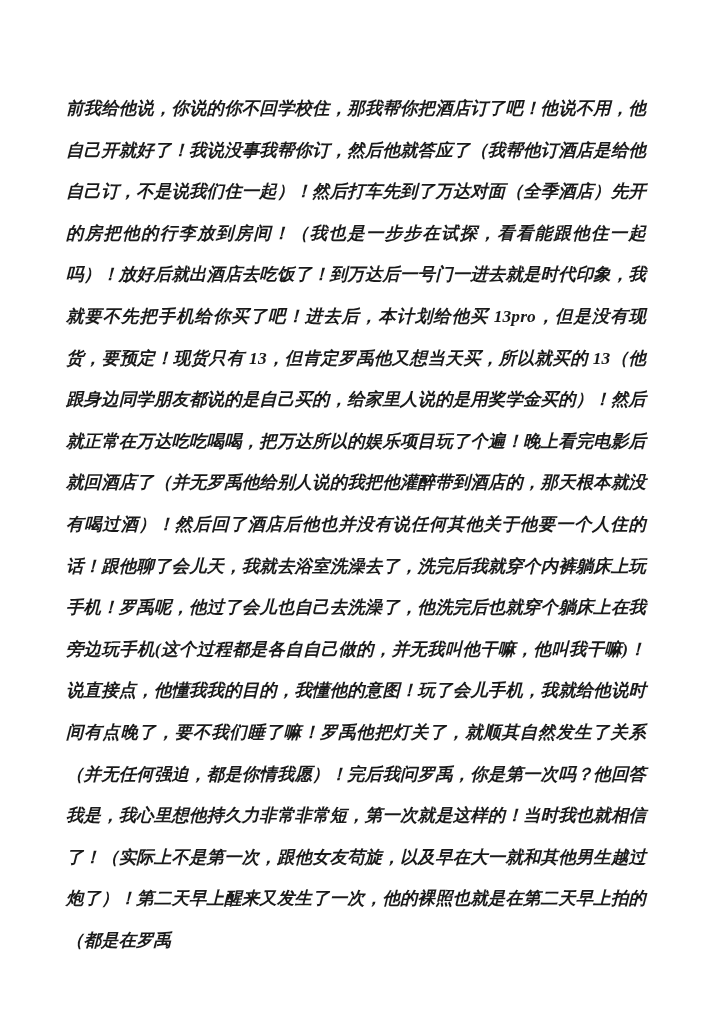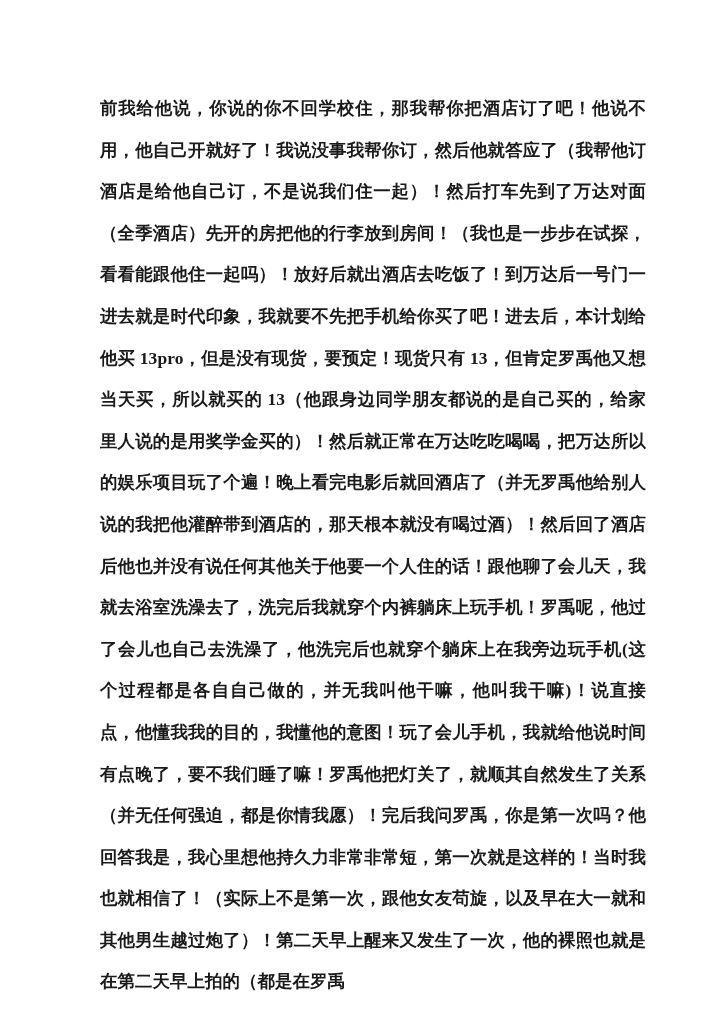--- a/index.html
+++ b/index.html
@@ -11,21 +11,22 @@
     height: 1024px;
     background: #ffffff;
     font-family: "Liberation Serif", "DejaVu Serif", serif;
     overflow: hidden;
   }
   .page {
     box-sizing: border-box;
     width: 724px;
     height: 1024px;
     background: #ffffff;
-    padding: 88px 78px 60px 100px;
+    padding: 88px 78px 60px 66px;
+    font-style: italic;
   }
   .doc-body {
     font-size: 17.4px;
     line-height: 41.6px;
     color: #1a1a1a;
     text-align: justify;
     text-justify: inter-character;
     letter-spacing: 0.1px;
     font-weight: 600;
   }

